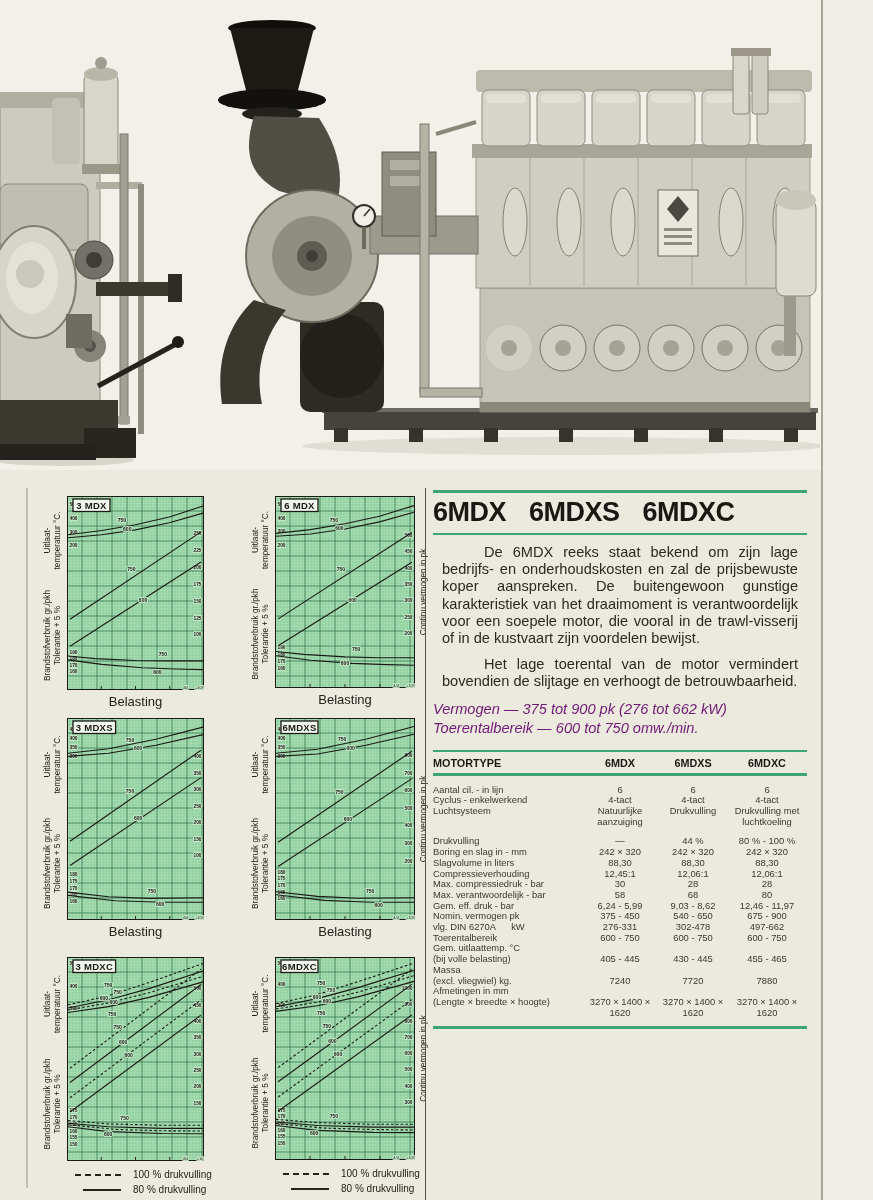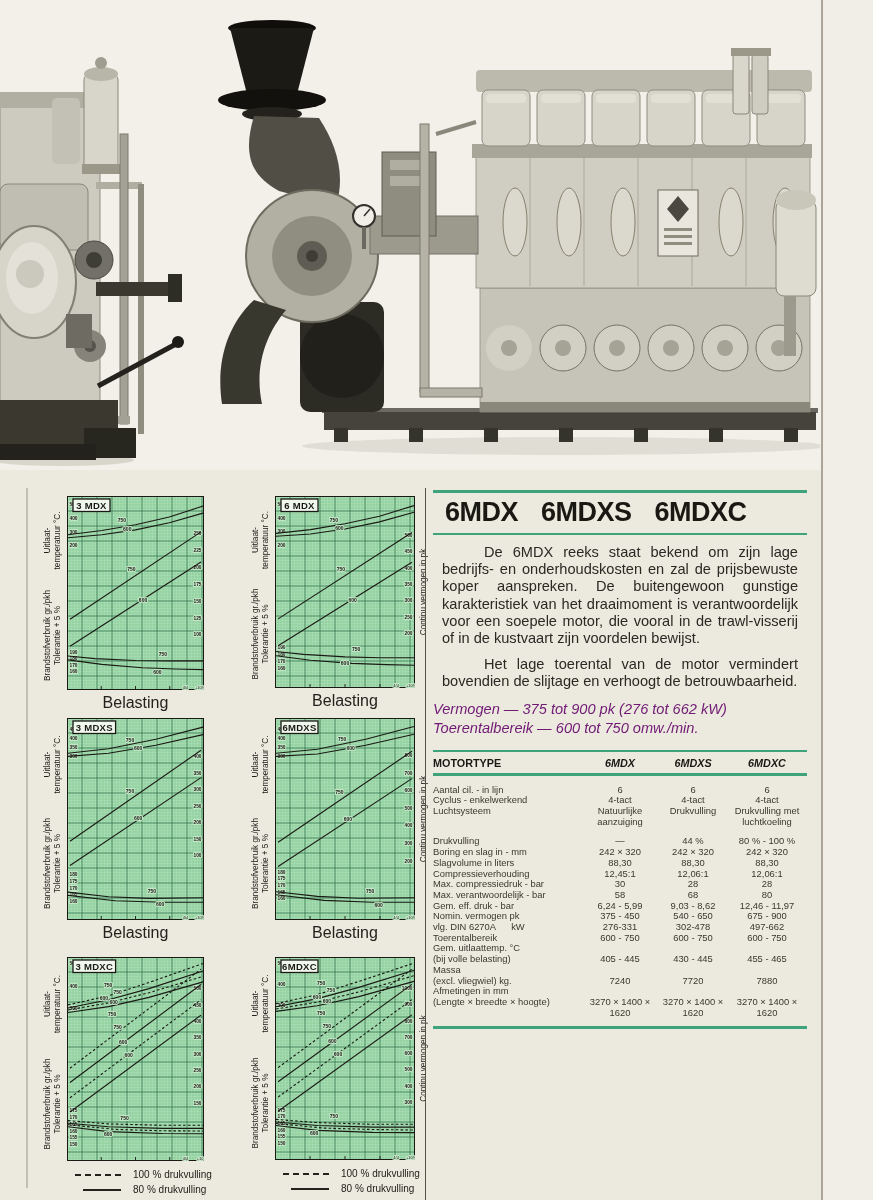--- a/index.html
+++ b/index.html
@@ -20,44 +20,44 @@
   
   #charts-layer{left:12px;top:0;width:873px;height:1200px;}
   svg.plot{position:absolute;display:block;}
   .rot-wrap{position:absolute;overflow:visible;}
   .rot-inner{
     transform-origin:0 0;transform:rotate(-90deg) translateX(-100%);
     display:flex;align-items:center;justify-content:center;text-align:center;
     font-size:8.2px;line-height:9.6px;font-weight:400;color:#22211c;
     white-space:pre-line;
   }
-  .chart-caption{position:absolute;text-align:center;font-size:16px;color:#23221d;}
+  .chart-caption{position:absolute;text-align:center;font-size:13px;color:#23221d;}
   .chart-legend{position:absolute;font-size:10px;color:#23221d;}
   .legend-row{display:flex;align-items:center;height:15px;}
   .legend-swatch{display:inline-block;height:0;margin-right:12px;}
   .swatch-dashed{width:46px;border-top:2px dashed #23221d;}
   .swatch-solid{width:38px;border-top:2px solid #23221d;margin-left:8px;}
   
   #right-panel{left:433px;top:490px;width:374px;}
   .green-rule{height:2.5px;background:#3ca478;border:none;margin:0;}
   #panel-title{
     font-size:27px;font-weight:700;letter-spacing:-.5px;word-spacing:16px;
-    margin:4px 0 5px 12px;color:#191813;
+    margin:4px 0 5px 0;color:#191813;
   }
   #panel-body p{
     font-size:14.6px;line-height:17.2px;text-align:justify;margin:9px;
     text-indent:42px;color:#2b2924;
   }
   .spec-line{font-size:14.6px;line-height:19px;color:#701a75;font-style:italic;}
   
   #spec-table{margin-top:12px;}
   .tbl-grid{display:grid;grid-template-columns:150px 74px 72px 76px;}
   #spec-header{margin:5px 0 4px 0;}
   #spec-header .hcell{font-size:10.8px;font-weight:700;color:#191813;}
-  #spec-header .hcell.val{text-align:center;font-style:italic;}
+  #spec-header .hcell.val{text-align:center;}
   #spec-rows{margin-top:9px;margin-bottom:8px;}
   .srow{min-height:10.7px;}
   .scell{font-size:9.4px;line-height:10.7px;color:#3a382f;}
   .scell.lbl{white-space:pre;}
   .scell.val{text-align:center;white-space:pre-line;}
   .srow-spacer{height:9px;}
 </style>
 </head>
 <body>
 

